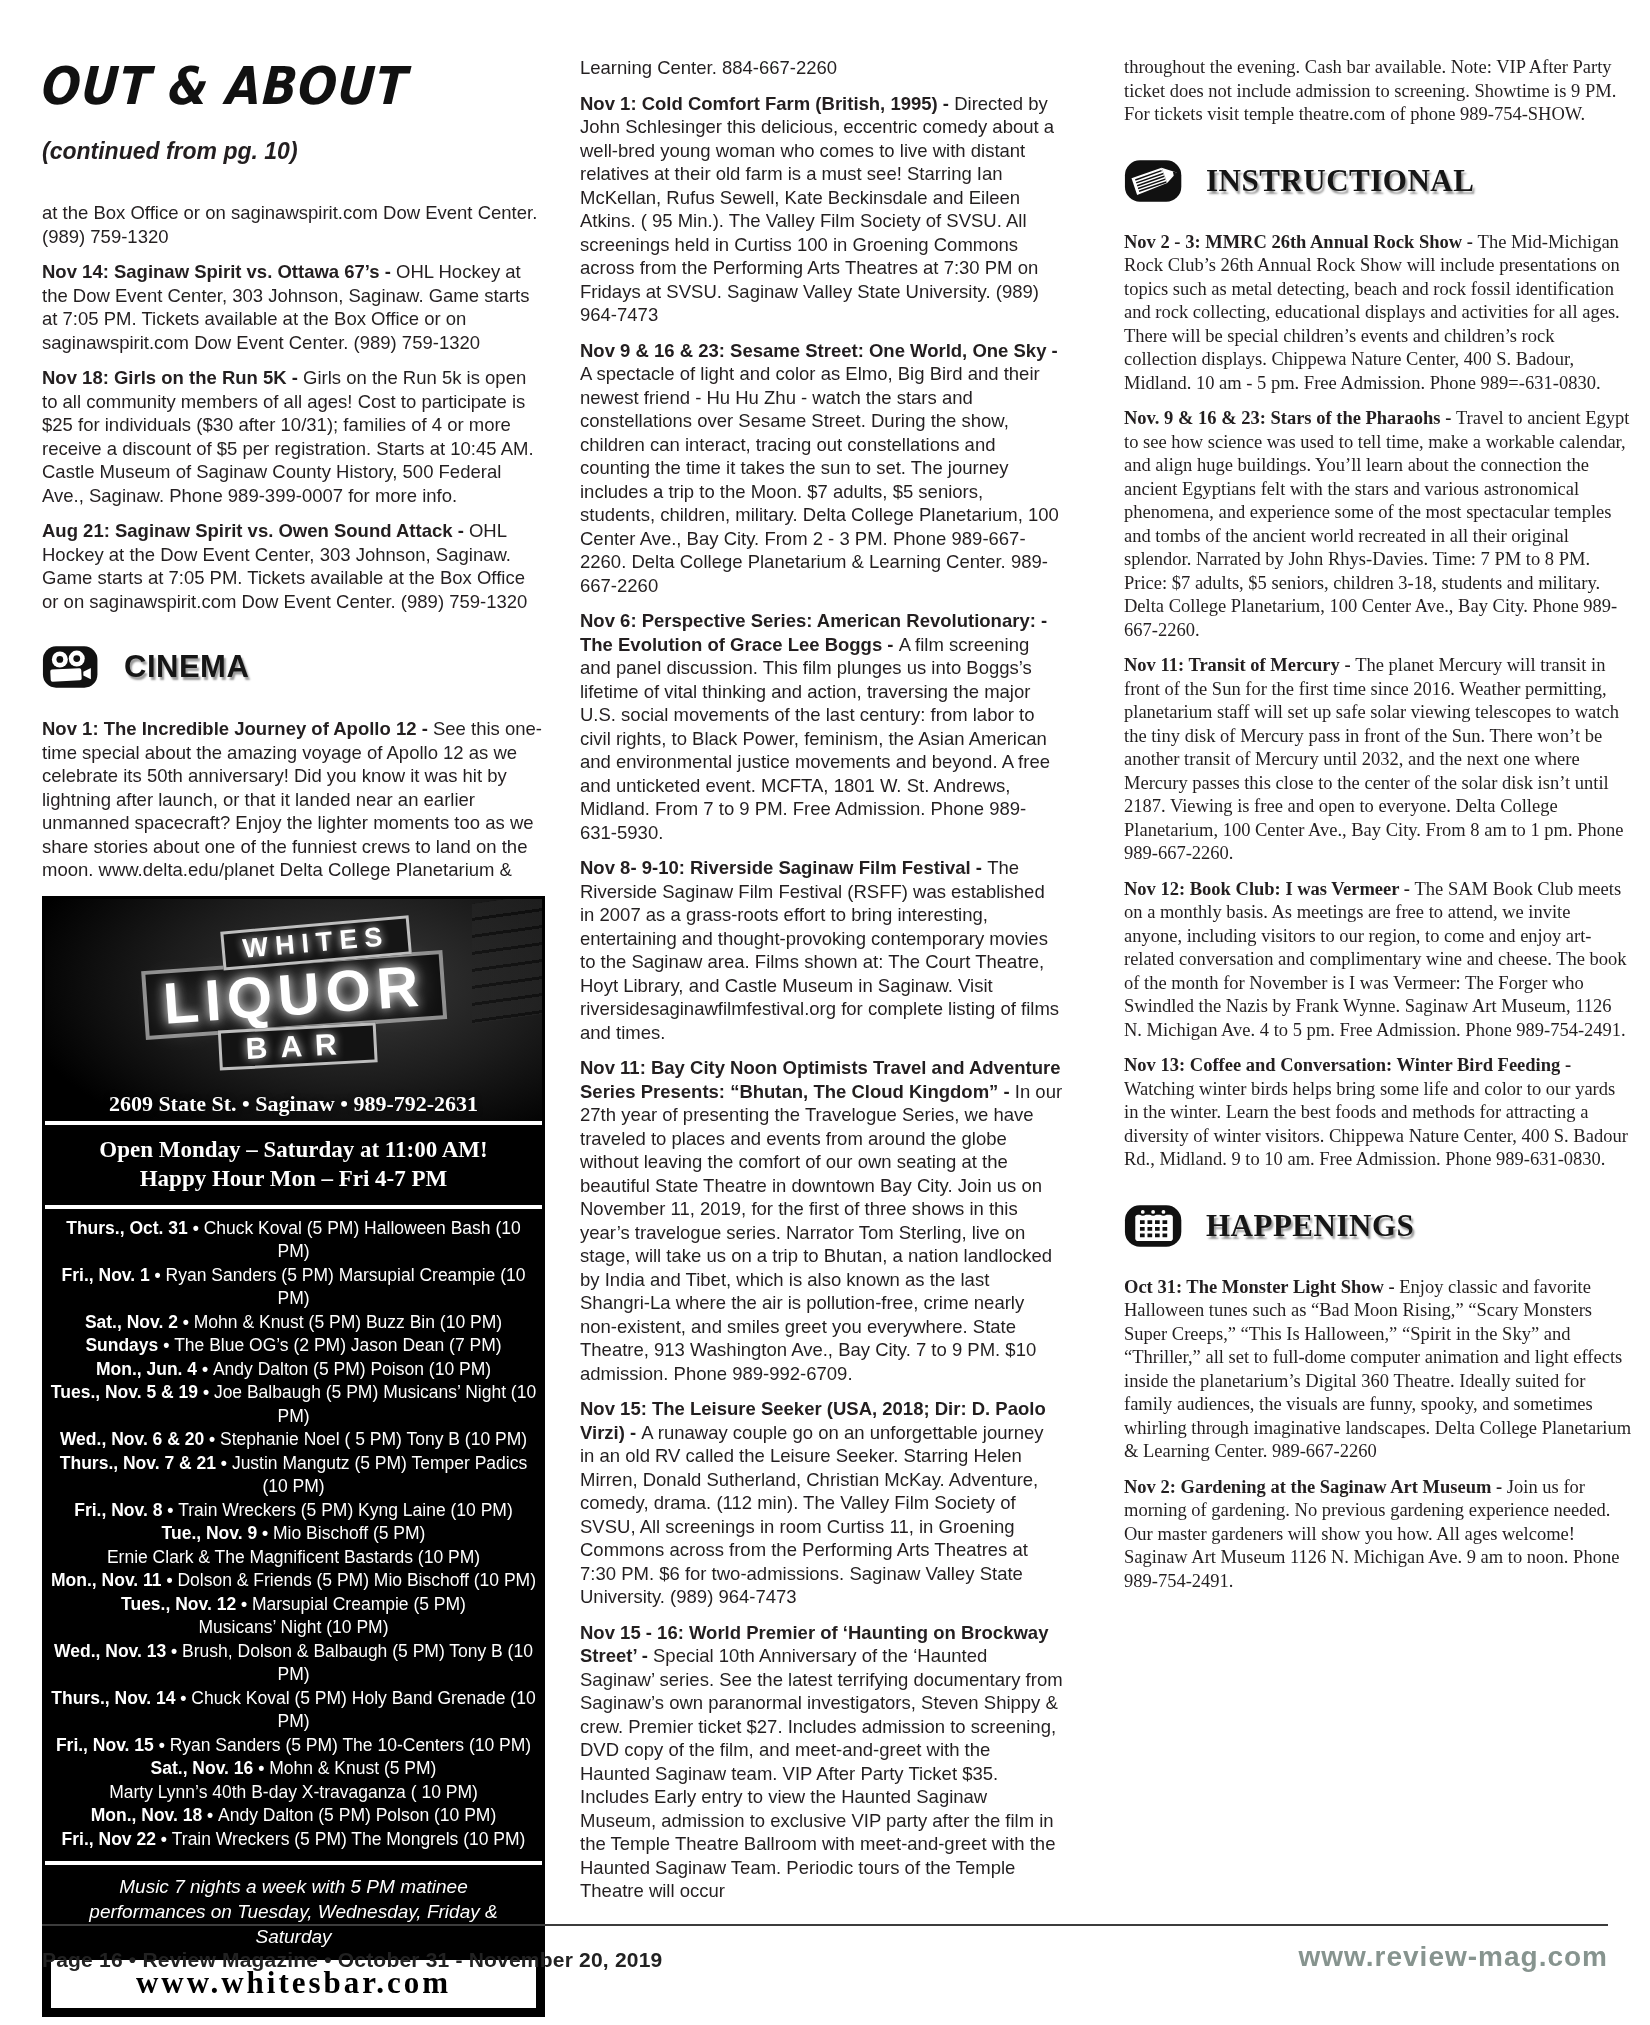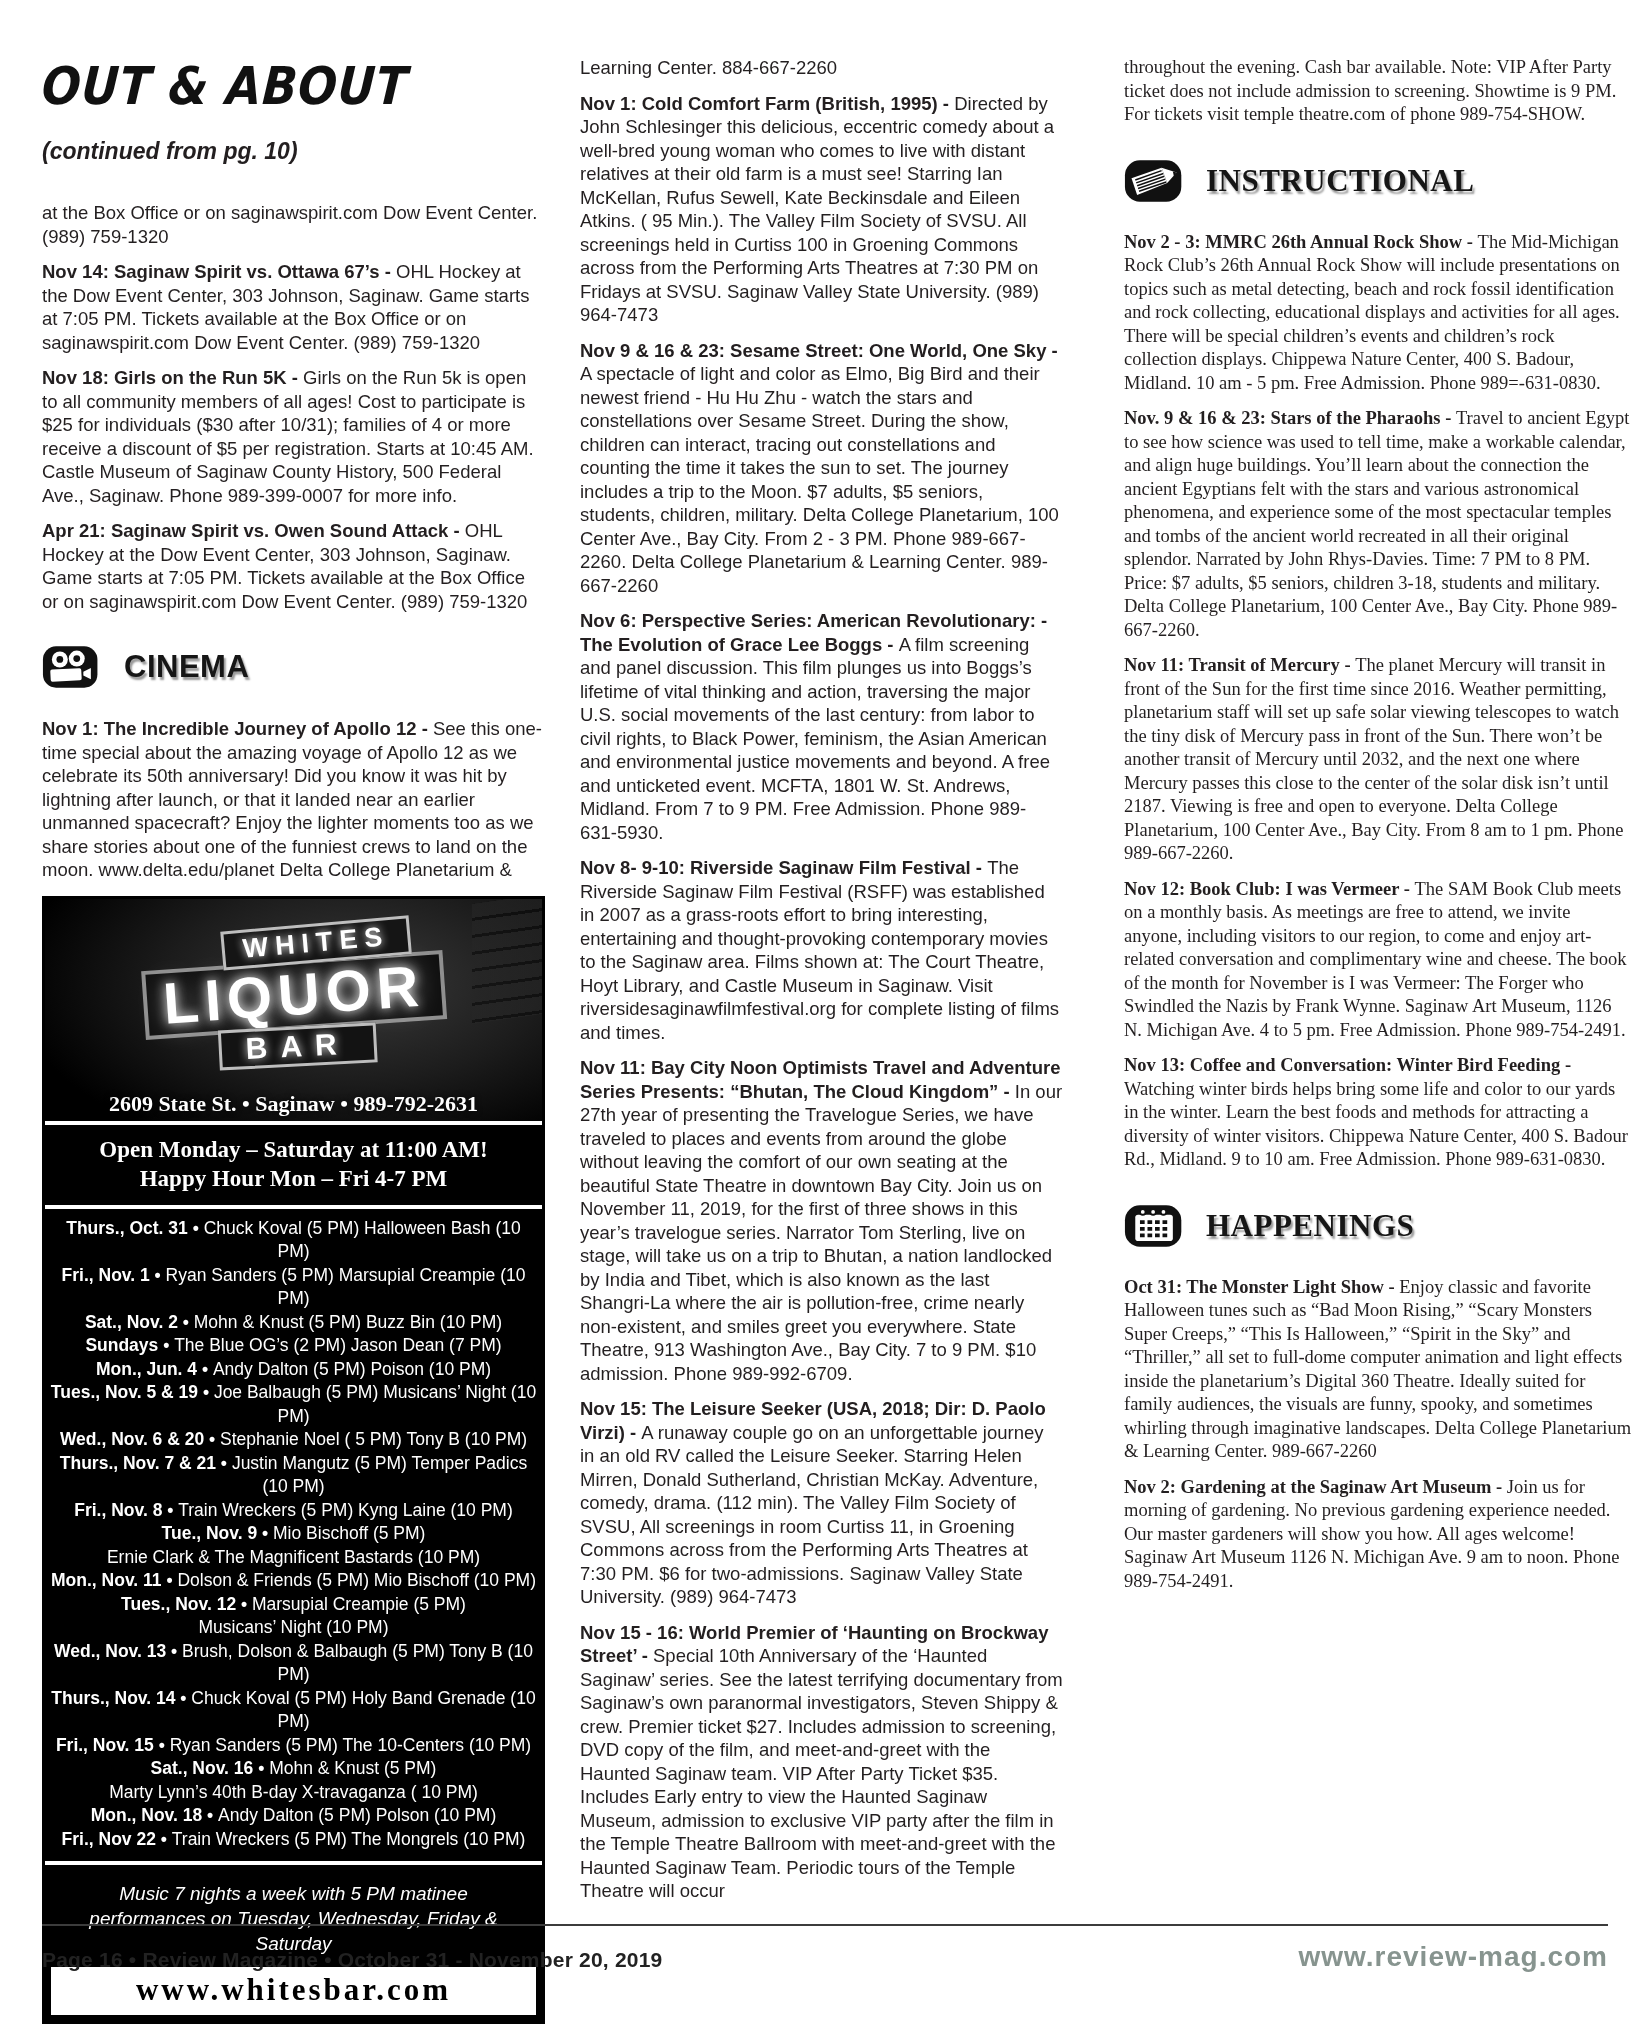--- a/index.html
+++ b/index.html
@@ -66,21 +66,21 @@
   .ad-address{
     position:absolute;left:0;right:0;bottom:4px;text-align:center;
     font-family:"Liberation Serif", serif;font-weight:bold;font-size:22px;color:#fff;
     text-shadow:0 0 6px rgba(0,0,0,.9);
   }
   .ad-band{border-top:4px solid #fff;text-align:center;}
   .ad-hours{font-family:"Liberation Serif", serif;font-weight:bold;font-size:23px;line-height:29px;padding:10px 0 12px;}
   .ad-sched{padding:8px 4px 10px;}
   .sched-line{font-size:17.5px;line-height:23.5px;}
   .sched-line b{font-weight:bold;}
-  .ad-note{font-style:italic;font-size:19px;line-height:25px;padding:16px 26px 11px;}
+  .ad-note{font-style:italic;font-size:19px;line-height:25px;padding:9px 26px 11px;}
   .ad-web{
     background:#fff;color:#000;margin:0 6px 6px 6px;padding:5px 0 7px;
     font-family:"Liberation Serif", serif;font-weight:bold;font-size:31px;letter-spacing:3px;
     text-align:center;
   }
 
   
   .footer-rule{position:absolute;left:42px;right:42px;top:1924px;border-top:2px solid #3c3c3c;}
   .footer-left{position:absolute;left:42px;top:1948px;font-size:21px;font-weight:bold;letter-spacing:.2px;color:#222;}
   .footer-right{position:absolute;right:42px;top:1941px;font-size:28px;font-weight:bold;letter-spacing:1px;}
@@ -89,21 +89,21 @@
 <body>
 
 <div class="col" id="col1">
   <div class="masthead">OUT &amp; ABOUT</div>
   <div class="continued">(continued from pg. 10)</div>
 
   <div>
       <p class="para">at the Box Office or on saginawspirit.com Dow Event Center. (989) 759-1320</p>
       <p class="para"><b>Nov 14: Saginaw Spirit vs. Ottawa 67’s - </b>OHL Hockey at the Dow Event Center, 303 Johnson, Saginaw. Game starts at 7:05 PM. Tickets available at the Box Office or on saginawspirit.com Dow Event Center. (989) 759-1320</p>
       <p class="para"><b>Nov 18: Girls on the Run 5K - </b>Girls on the Run 5k is open to all community members of all ages! Cost to participate is $25 for individuals ($30 after 10/31); families of 4 or more receive a discount of $5 per registration. Starts at 10:45 AM. Castle Museum of Saginaw County History, 500 Federal Ave., Saginaw. Phone 989-399-0007 for more info.</p>
-      <p class="para"><b>Apr 21: Saginaw Spirit vs. Owen Sound Attack - </b>OHL Hockey at the Dow Event Center, 303 Johnson, Saginaw. Game starts at 7:05 PM. Tickets available at the Box Office or on saginawspirit.com Dow Event Center. (989) 759-1320</p>
+      <p class="para"><b>Aug 21: Saginaw Spirit vs. Owen Sound Attack - </b>OHL Hockey at the Dow Event Center, 303 Johnson, Saginaw. Game starts at 7:05 PM. Tickets available at the Box Office or on saginawspirit.com Dow Event Center. (989) 759-1320</p>
     </div>
 
   <div class="section-head">
     <svg width="62" height="48" viewBox="0 0 66 50">
       <rect x="1" y="3" width="58" height="44" rx="14" fill="#111"></rect>
       <circle cx="19" cy="17" r="8.5" fill="#fff"></circle>
         <circle cx="19" cy="17" r="3.6" fill="#111"></circle>
       <circle cx="37" cy="16" r="8.5" fill="#fff"></circle>
         <circle cx="37" cy="16" r="3.6" fill="#111"></circle>
       <rect x="9" y="27" width="33" height="13" rx="2" fill="#fff" transform="rotate(-3 25 33)"></rect>

